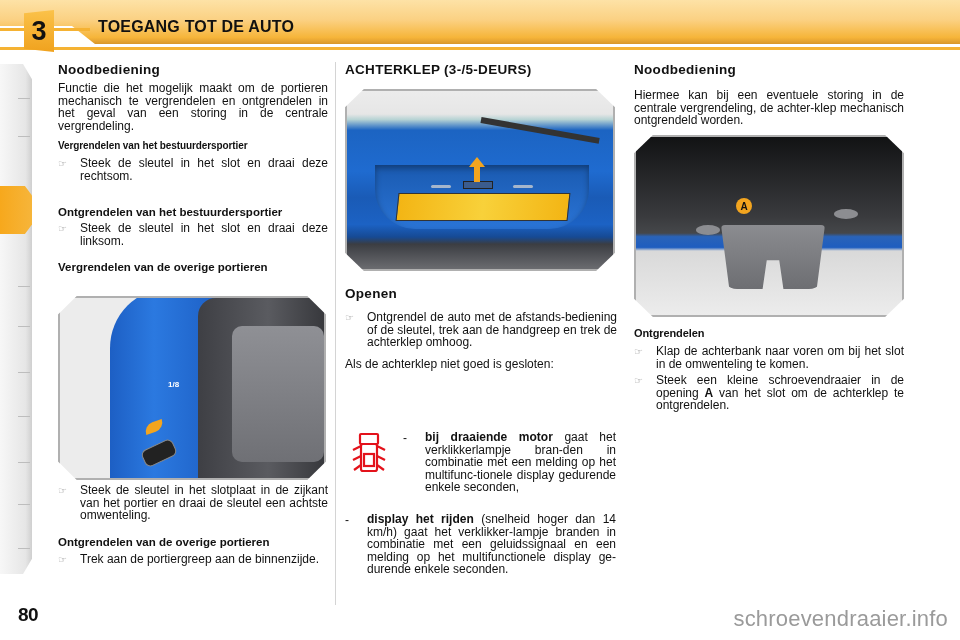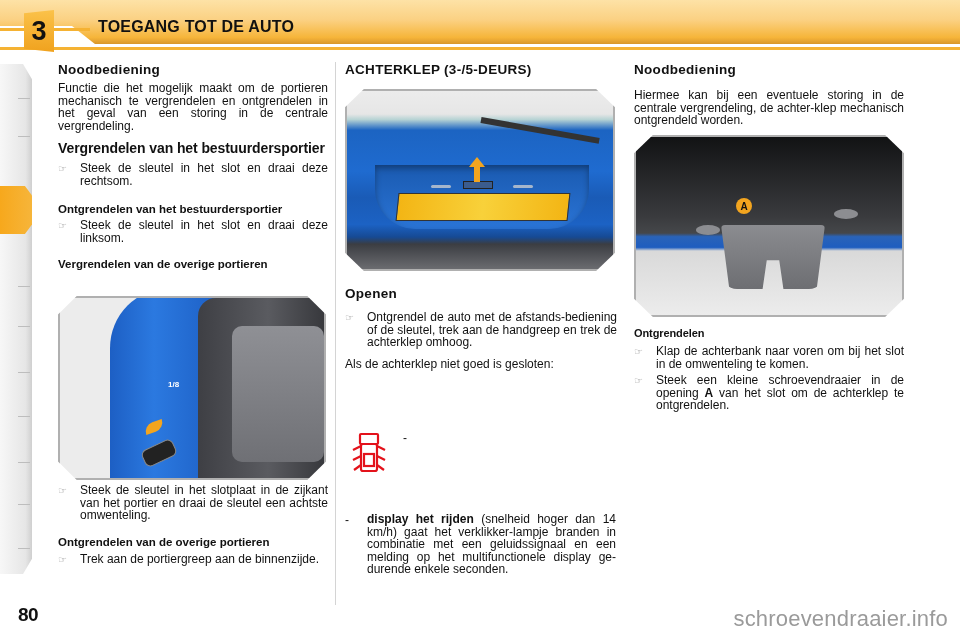--- a/index.html
+++ b/index.html
@@ -49,21 +49,21 @@
 
   
   .col { position: absolute; }
   .col-left { left: 58px; top: 62px; width: 270px; }
   .col-mid { left: 345px; top: 62px; width: 272px; }
   .col-right { left: 634px; top: 62px; width: 270px; }
   .col-divider { position: absolute; left: 335px; top: 62px; width: 1px; height: 543px; background: #d4d4d4; }
 
   h2 { font-size: 13.5px; font-weight: bold; letter-spacing: 0.3px; }
   h3 { font-size: 11.5px; font-weight: bold; line-height: 12.5px; }
-  h4 { font-size: 14px; font-weight: bold; letter-spacing: -0.1px; }
+  h4 { font-size: 10px; font-weight: bold; letter-spacing: -0.1px; }
   p, li { font-size: 12px; line-height: 12.6px; text-align: justify; }
 
   .bullet { display: flex; align-items: flex-start; }
   .bullet .hand { width: 22px; flex: none; font-size: 10px; color: #999; padding-top: 1px; }
   .bullet .txt { flex: 1; font-size: 12px; line-height: 12.6px; text-align: justify; }
 
   .dash { display: flex; align-items: flex-start; }
   .dash .mark { width: 22px; flex: none; font-size: 12px; }
   .dash .txt { flex: 1; font-size: 12px; line-height: 12.6px; text-align: justify; }
 
@@ -132,21 +132,21 @@
 <div class="col col-left">
   <h2>Noodbediening</h2>
   <p style="margin-top:5px">Functie die het mogelijk maakt om de portieren mechanisch te vergrendelen en ontgrendelen in het geval van een storing in de centrale vergrendeling.</p>
 
   <h4 style="margin-top:8px">Vergrendelen van het bestuurdersportier</h4>
   <div class="bullet" style="margin-top:6px">
     <span class="hand">☞</span>
     <span class="txt">Steek de sleutel in het slot en draai deze rechtsom.</span>
   </div>
 
-  <h3 style="margin-top:15px">Ontgrendelen van het bestuurdersportier</h3>
+  <h3 style="margin-top:23px">Ontgrendelen van het bestuurdersportier</h3>
   <div class="bullet" style="margin-top:4px">
     <span class="hand">☞</span>
     <span class="txt">Steek de sleutel in het slot en draai deze linksom.</span>
   </div>
 
   <h3 style="margin-top:14px">Vergrendelen van de overige portieren</h3>
 </div>
 
 <div class="figure fig-door">
   <div class="door-blue"></div>
@@ -203,20 +203,21 @@
     <line x1="1" y1="28" x2="9" y2="24"></line>
       <line x1="33" y1="28" x2="25" y2="24"></line>
     <line x1="2" y1="38" x2="9" y2="33"></line>
       <line x1="32" y1="38" x2="25" y2="33"></line>
   </g>
 </svg>
 
 <div class="col" style="left:403px;top:431px;width:213px">
   <div class="dash">
     <span class="mark">-</span>
+    <span class="txt"><b>bij draaiende motor</b><span> gaat het verklikkerlampje bran-den in combinatie met een melding op het multifunc-tionele display gedurende enkele seconden,</span></span>
   </div>
 </div>
 
 <div class="col" style="left:345px;top:513px;width:271px">
   <div class="dash">
     <span class="mark">-</span>
     <span class="txt"><b>display het rijden</b><span> (snelheid hoger dan 14 km/h) gaat het verklikker-lampje branden in combinatie met een geluidssignaal en een melding op het multifunctionele display ge-durende enkele seconden.</span></span>
   </div>
 </div>
 

